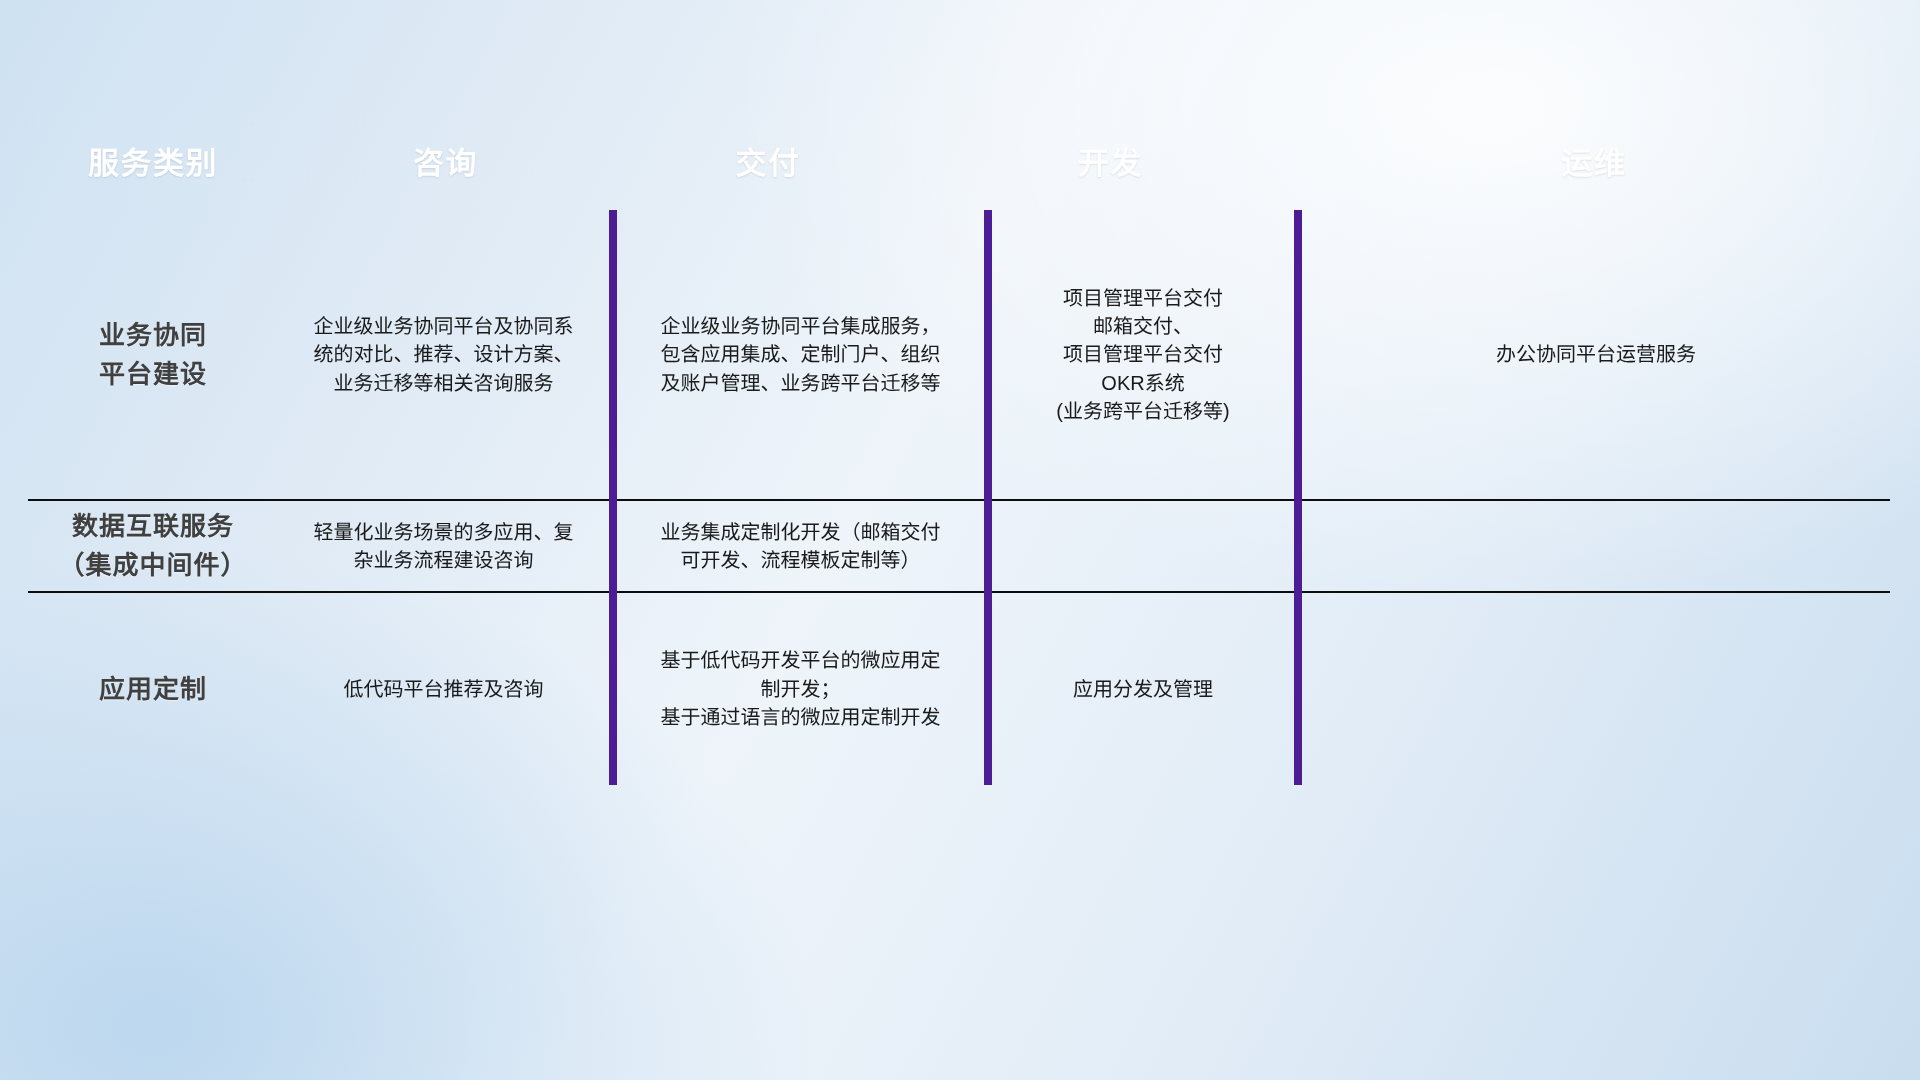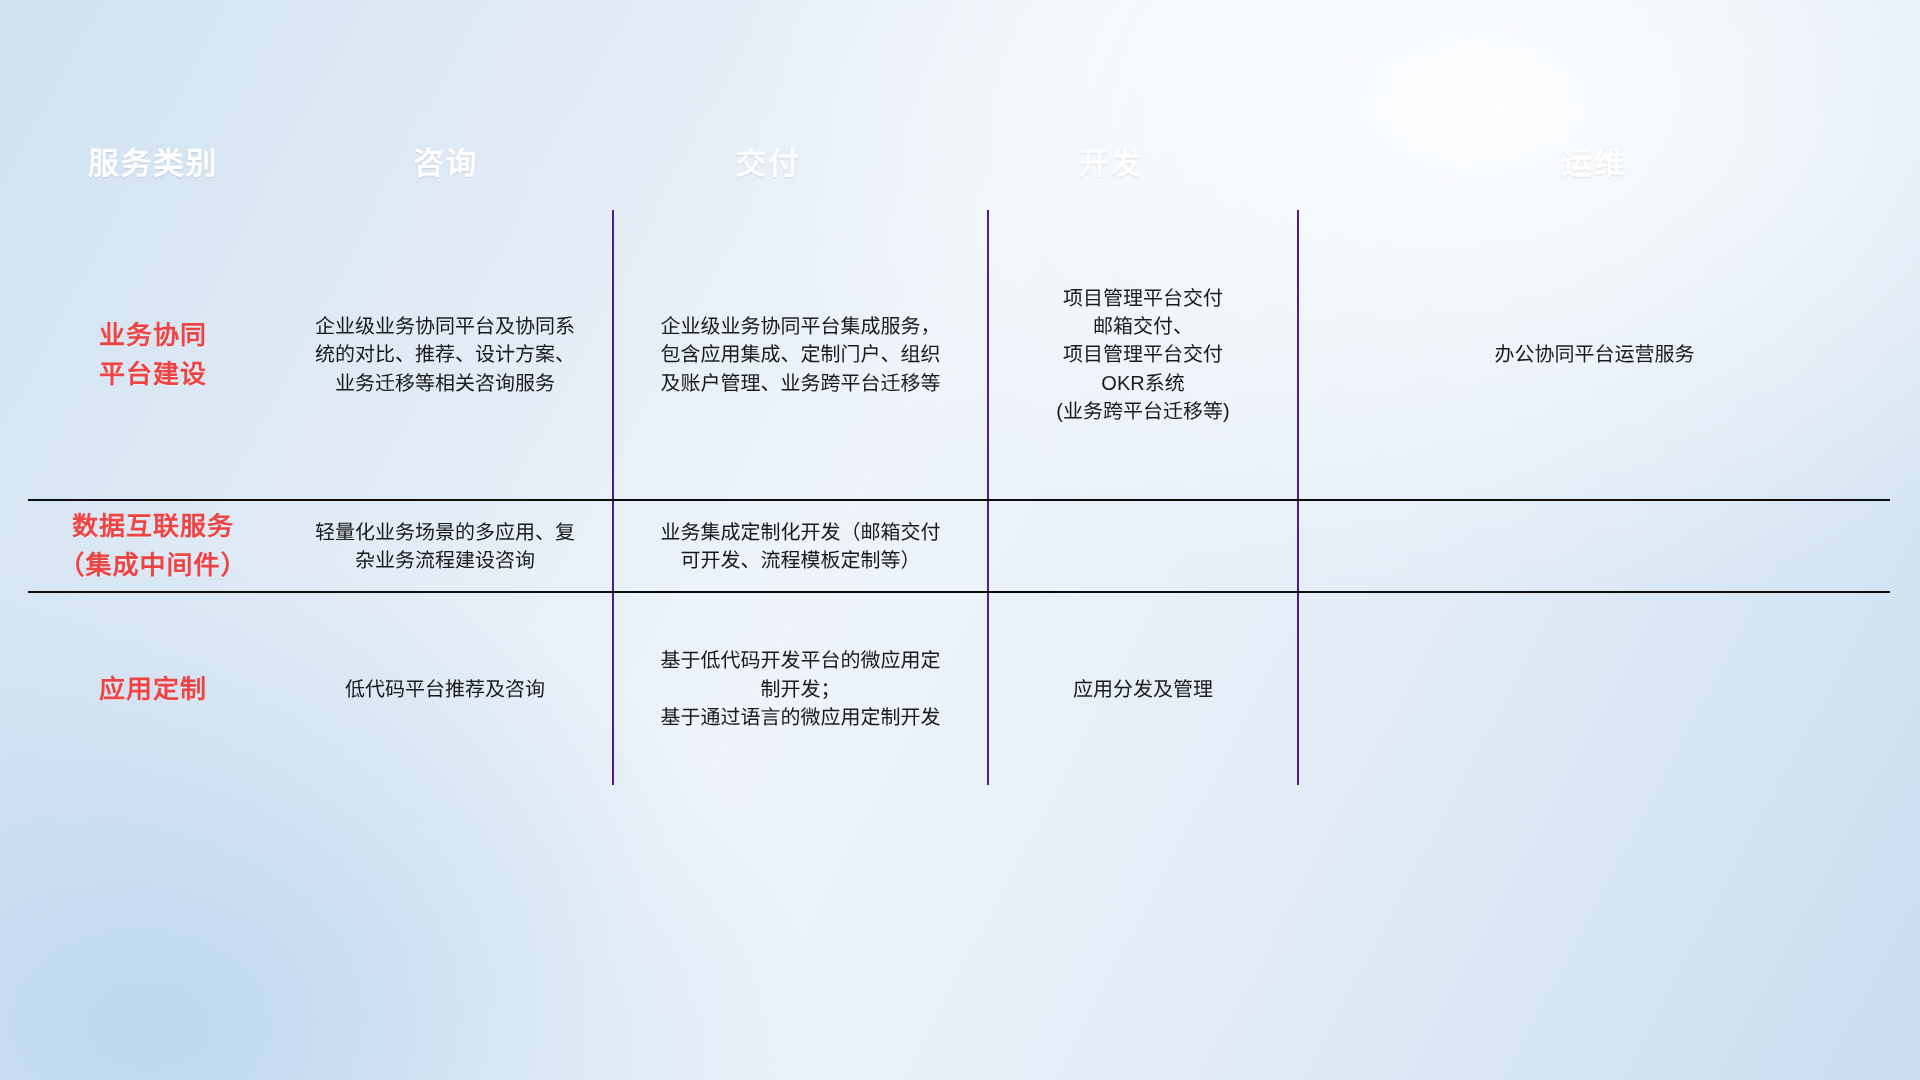--- a/index.html
+++ b/index.html
@@ -88,31 +88,31 @@
     table-layout: fixed;
   }
   .btable td {
     vertical-align: middle;
     text-align: center;
     padding: 6px 12px;
     font-size: 20px;
     line-height: 1.42;
     color: #1a1a1a;
     border-bottom: 2px solid #0d0d0d;
-    border-right: 2px solid #4c1d95;
+    border-right: 8px solid #4c1d95;
   }
   .btable tr:last-child td {
     border-bottom: none;
     margin-top: 32px;
   }
   .btable td.nodivider-right {
     border-right: none;
   }
   .btable td.cat {
-    color: #ef4444;
+    color: #404040;
     font-weight: 700;
     font-size: 26px;
     line-height: 1.5;
     letter-spacing: 1px;
     border-right: none;
     text-shadow: 0 1px 1px rgba(255,255,255,0.5);
   }
   .btable tr.r1 { height: 290px; }
   .btable tr.r2 { height: 85px; margin-top: 9px; }
   .btable tr.r3 { height: 193px; }

